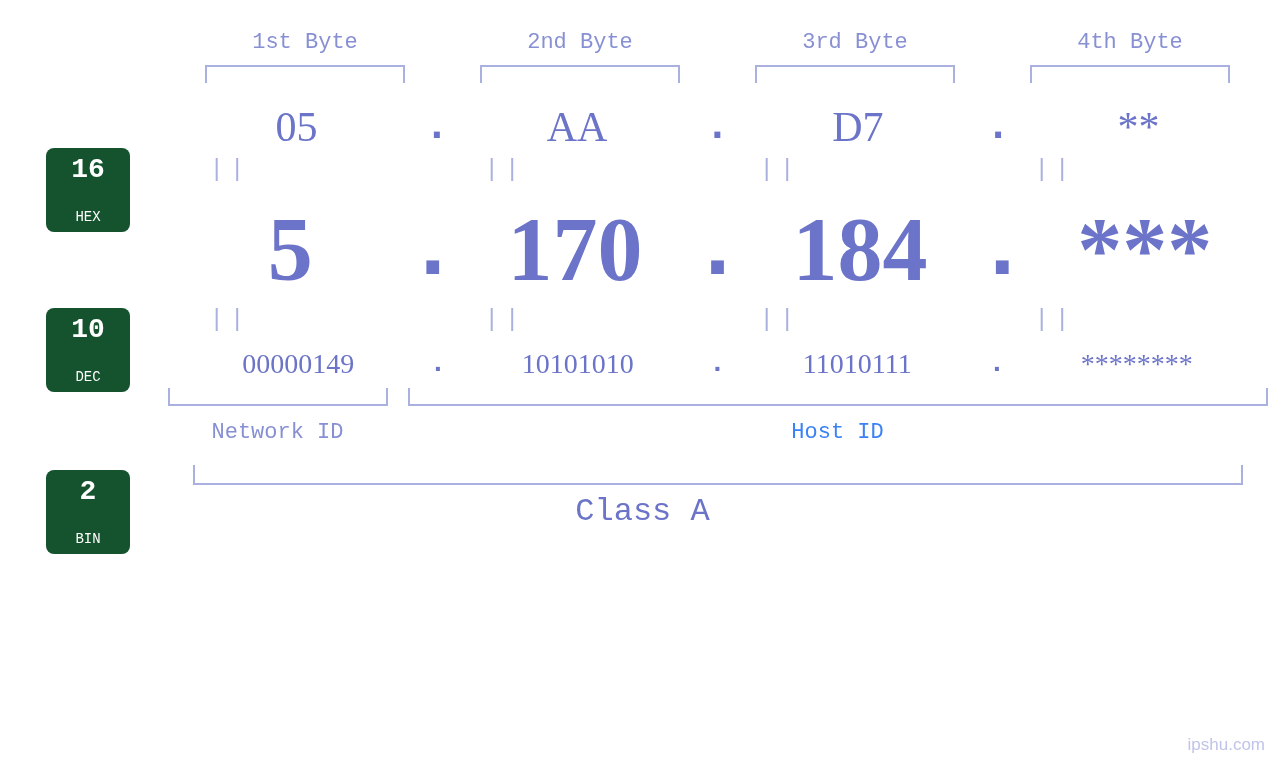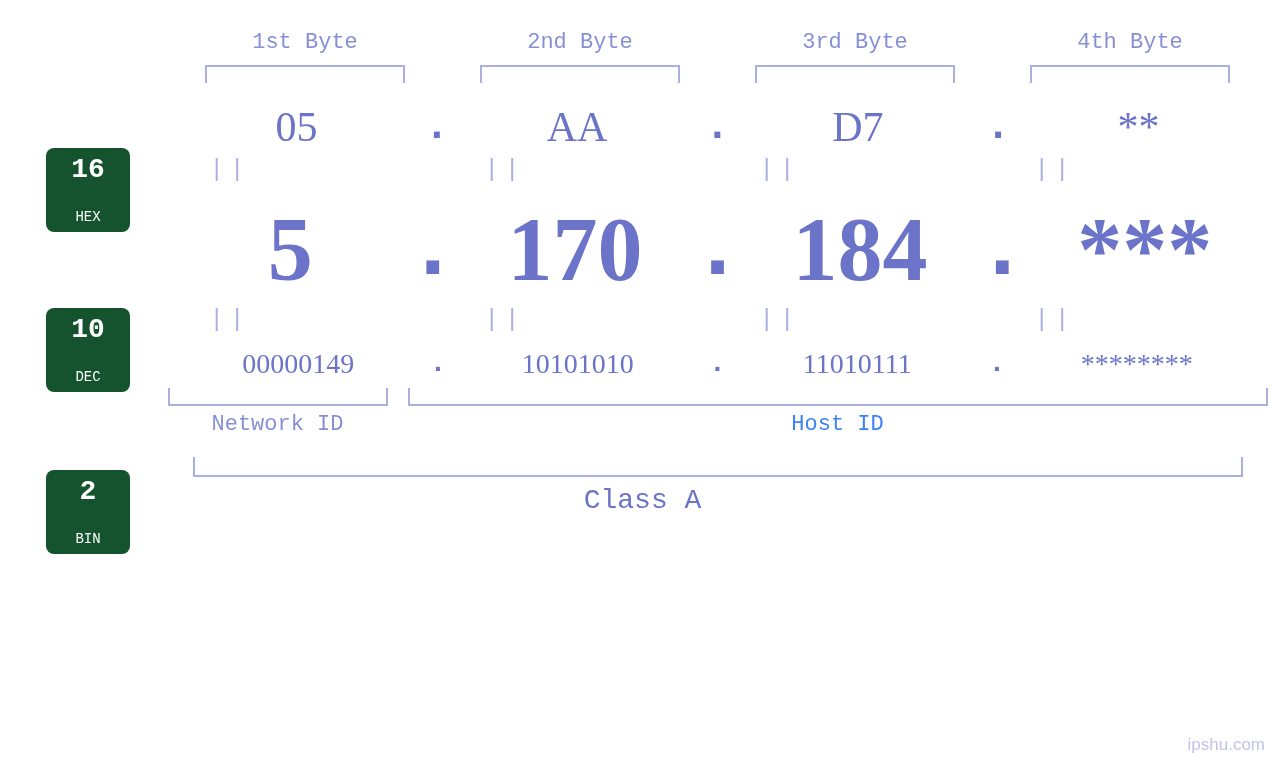--- a/index.html
+++ b/index.html
@@ -196,21 +196,21 @@
       flex: 1;
       height: 18px;
       border-bottom: 2px solid #aab0e0;
       border-left: 2px solid #aab0e0;
       border-right: 2px solid #aab0e0;
     }
 
     .id-labels-row {
       display: flex;
       width: 100%;
-      margin-top: 6px;
+      margin-top: 14px;
       align-items: center;
     }
 
     .network-id-label {
       width: 220px;
       text-align: center;
       color: #8890d4;
       font-size: 22px;
       margin-right: 20px;
     }
@@ -229,21 +229,21 @@
       border-bottom: 2px solid #aab0e0;
       border-left: 2px solid #aab0e0;
       border-right: 2px solid #aab0e0;
       height: 20px;
       margin-top: 20px;
     }
 
     .class-label {
       text-align: center;
       color: #6b74c8;
-      font-size: 28px;
+      font-size: 32px;
       margin-top: 8px;
     }
 
     
     .watermark {
       position: absolute;
       bottom: 12px;
       right: 20px;
       color: #c0c4e8;
       font-size: 17px;

